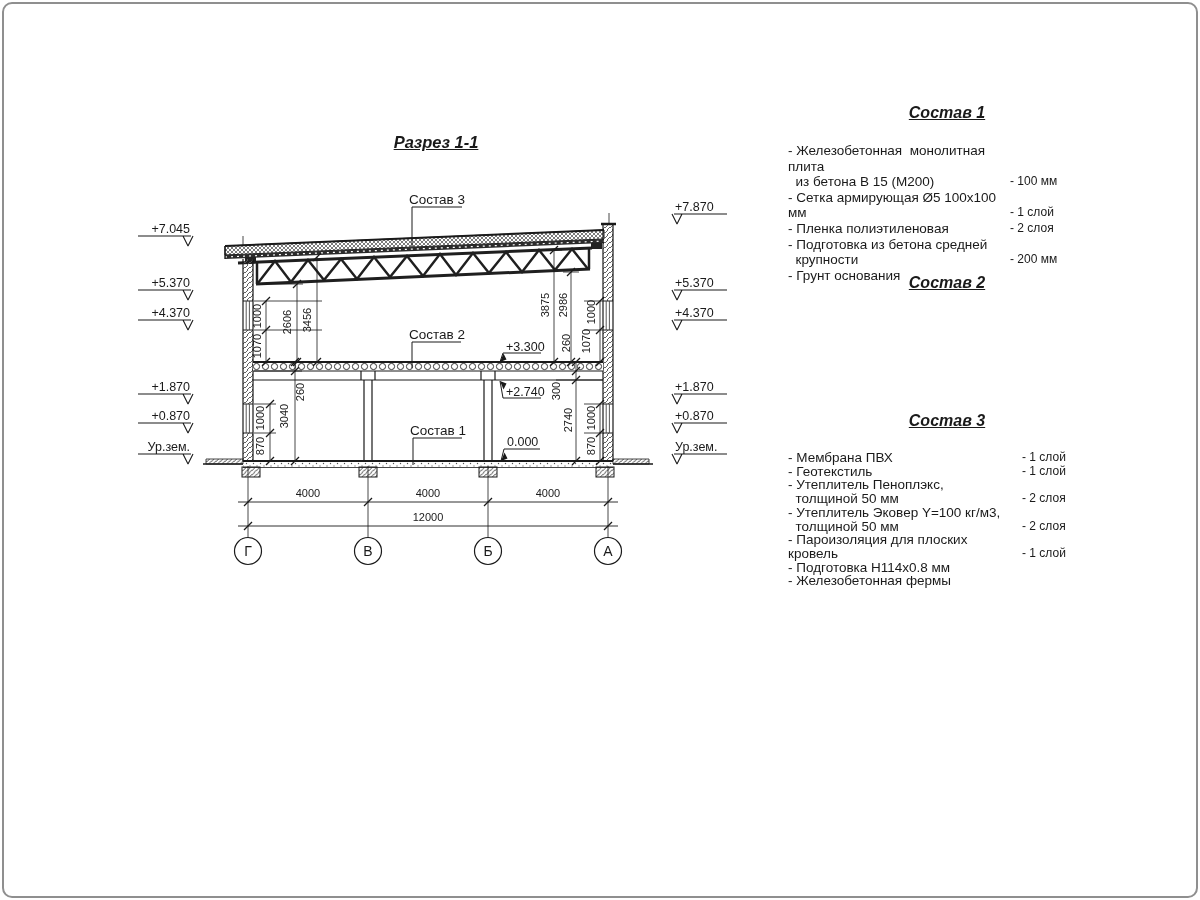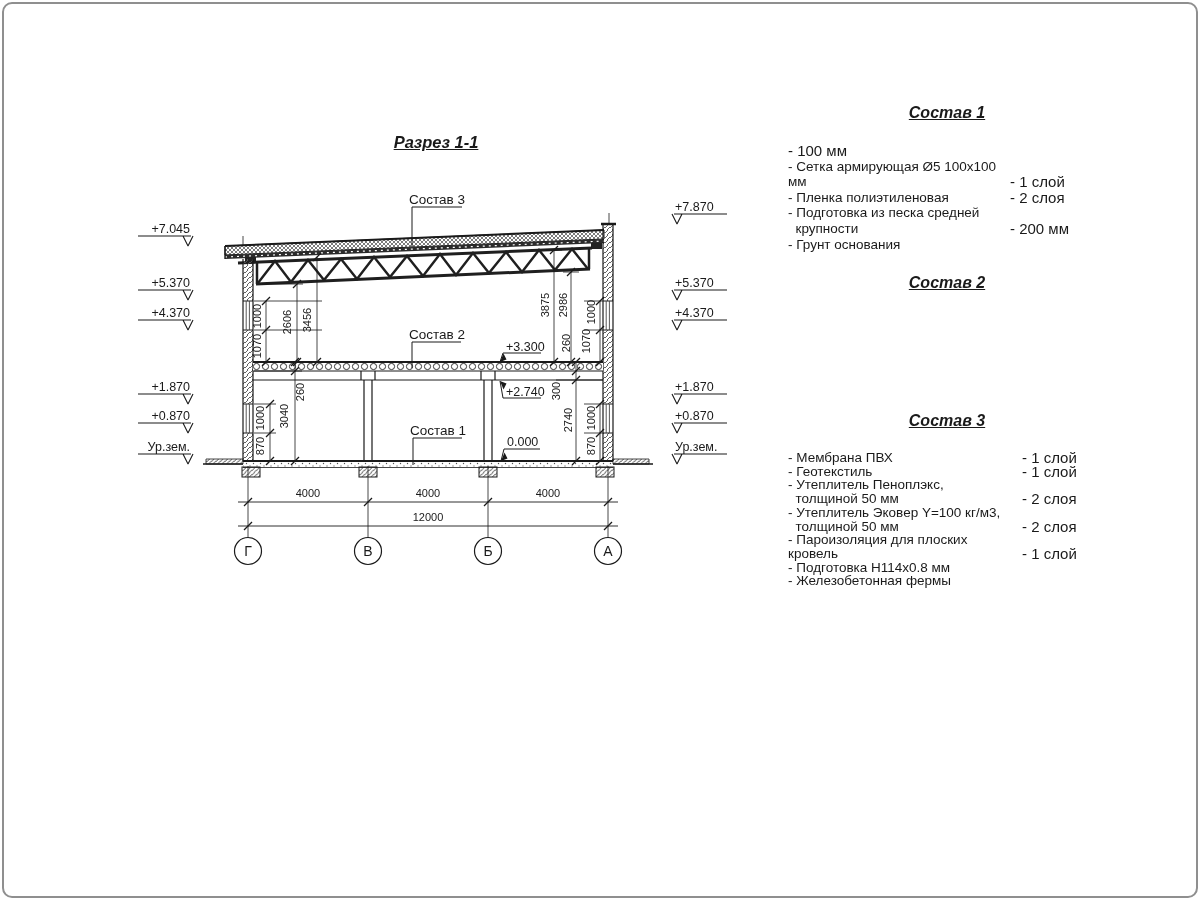--- a/index.html
+++ b/index.html
@@ -13,21 +13,21 @@
   .t-elev{font-size:12.5px;}
   .t-label{font-size:13.5px;}
   .t-axis{font-size:14px;}
   .comps{position:absolute;left:788px;top:0;width:318px;}
   .comp{position:absolute;left:0;width:318px;}
   .comp h3{margin:0;text-align:center;font-size:16px;font-style:italic;font-weight:600;
     text-decoration:underline;}
   .comp .rows{margin-top:21px;}
   .row{display:flex;align-items:flex-end;}
   .nm{flex:1 1 auto;white-space:pre-wrap;font-size:13.5px;}
-  .vl{flex:0 0 96px;font-size:15px;}
+  .vl{flex:0 0 96px;font-size:12px;}
   .c1 .nm,.c1 .vl{line-height:15.6px;}
   .c2 .nm,.c2 .vl{line-height:15px;}
   .c3 .nm,.c3 .vl{line-height:13.7px;}
   .c3 .vl{padding-left:12px;flex:0 0 84px;}
 </style>
 </head>
 <body>
 
 <div class="frame"></div>
 
@@ -259,32 +259,34 @@
     <path d="M413,438 H462 M413,438 V465" stroke="#1a1a1a" stroke-width="1" fill="none"></path>
     <text class="t-label" text-anchor="middle" x="438" y="435">Состав 1</text>
   </g>
 </svg>
 
 <div class="comps">
   <section class="comp c1" style="top:104px">
     <h3>Состав 1</h3>
     <div class="rows">
       <div class="row">
+          <div class="nm">- Железобетонная  монолитная плита
+  из бетона В 15 (М200)</div>
           <div class="vl">- 100 мм</div>
         </div>
       <div class="row">
           <div class="nm">- Сетка армирующая Ø5 100х100 мм</div>
           <div class="vl">- 1 слой</div>
         </div>
       <div class="row">
           <div class="nm">- Пленка полиэтиленовая</div>
           <div class="vl">-  2 слоя</div>
         </div>
       <div class="row">
-          <div class="nm">- Подготовка из песка средней
+          <div class="nm">- Подготовка из бетона средней
   крупности</div>
           <div class="vl">- 200 мм</div>
         </div>
       <div class="row">
           <div class="nm">- Грунт основания</div>
           <div class="vl"></div>
         </div>
     </div>
   </section>
 

